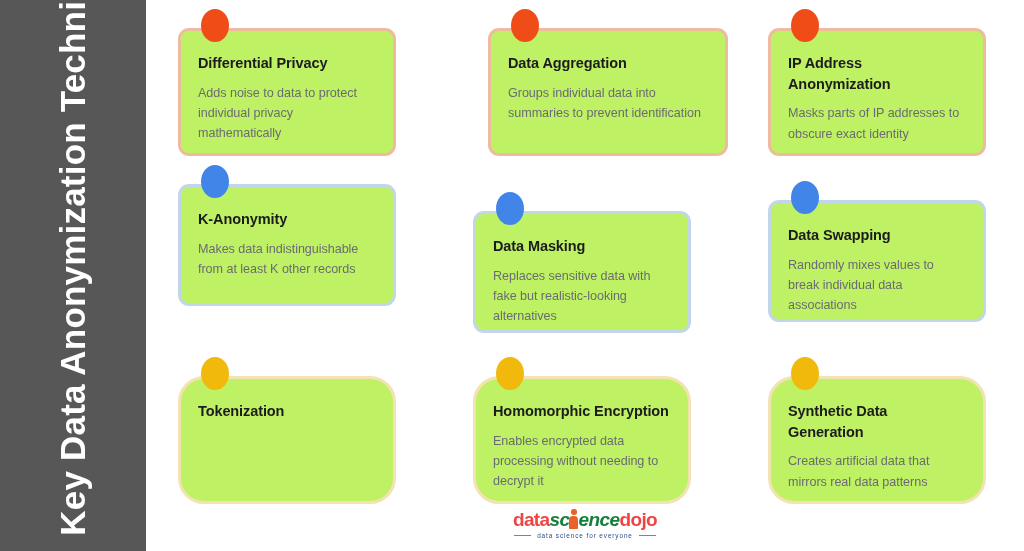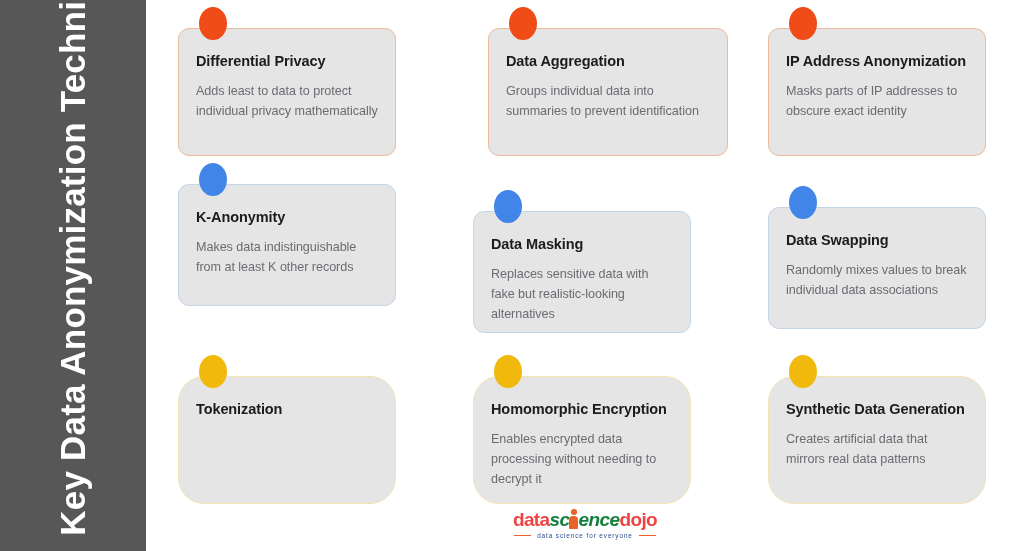--- a/index.html
+++ b/index.html
@@ -57,22 +57,22 @@
   #cards {
     position: absolute;
     left: 178px;
     top: 28px;
     width: 808px;
     height: 468px;
   }
   .card {
     position: absolute;
     box-sizing: border-box;
-    background: #e5e5e5;
-    border: 1px solid #b91c1c;
+    background: #bef264;
+    border: 3px solid #b91c1c;
     border-radius: 11px;
     padding: 22px 17px 20px 17px;
   }
   .card.row-0 { border-color: #edbb9d; }
   .card.row-1 { border-color: #c2d6ea; }
   .card.row-2 { border-color: #f3e3b2; border-radius: 26px; }
 
   .card-dot {
     position: absolute;
     top: -22px;
@@ -178,21 +178,21 @@
   <div id="sidebar">
     <div id="sidebar-title-wrap">
       <div id="sidebar-title">Key Data Anonymization Techniques</div>
     </div>
   </div>
 
   <div id="cards">
       <div class="card row-0" style="left: 0px; top: 0px; width: 218px; height: 128px;">
         <span class="card-dot dot-orange"></span>
         <div class="card-title">Differential Privacy</div>
-        <div class="card-desc">Adds least to data to protect individual privacy mathematically</div>
+        <div class="card-desc">Adds noise to data to protect individual privacy mathematically</div>
       </div>
       <div class="card row-0" style="left: 310px; top: 0px; width: 240px; height: 128px;">
         <span class="card-dot dot-orange"></span>
         <div class="card-title">Data Aggregation</div>
         <div class="card-desc">Groups individual data into summaries to prevent identification</div>
       </div>
       <div class="card row-0" style="left: 590px; top: 0px; width: 218px; height: 128px;">
         <span class="card-dot dot-orange"></span>
         <div class="card-title">IP Address Anonymization</div>
         <div class="card-desc">Masks parts of IP addresses to obscure exact identity</div>
@@ -200,21 +200,21 @@
       <div class="card row-1" style="left: 0px; top: 156px; width: 218px; height: 122px;">
         <span class="card-dot dot-blue"></span>
         <div class="card-title">K-Anonymity</div>
         <div class="card-desc">Makes data indistinguishable from at least K other records</div>
       </div>
       <div class="card row-1" style="left: 295px; top: 183px; width: 218px; height: 122px;">
         <span class="card-dot dot-blue"></span>
         <div class="card-title">Data Masking</div>
         <div class="card-desc">Replaces sensitive data with fake but realistic-looking alternatives</div>
       </div>
-      <div class="card row-1" style="left: 590px; top: 179px; width: 218px; height: 122px;">
+      <div class="card row-1" style="left: 590px; top: 172px; width: 218px; height: 122px;">
         <span class="card-dot dot-blue"></span>
         <div class="card-title">Data Swapping</div>
         <div class="card-desc">Randomly mixes values to break individual data associations</div>
       </div>
       <div class="card row-2" style="left: 0px; top: 348px; width: 218px; height: 128px;">
         <span class="card-dot dot-yellow"></span>
         <div class="card-title">Tokenization</div>
       </div>
       <div class="card row-2" style="left: 295px; top: 348px; width: 218px; height: 128px;">
         <span class="card-dot dot-yellow"></span>

